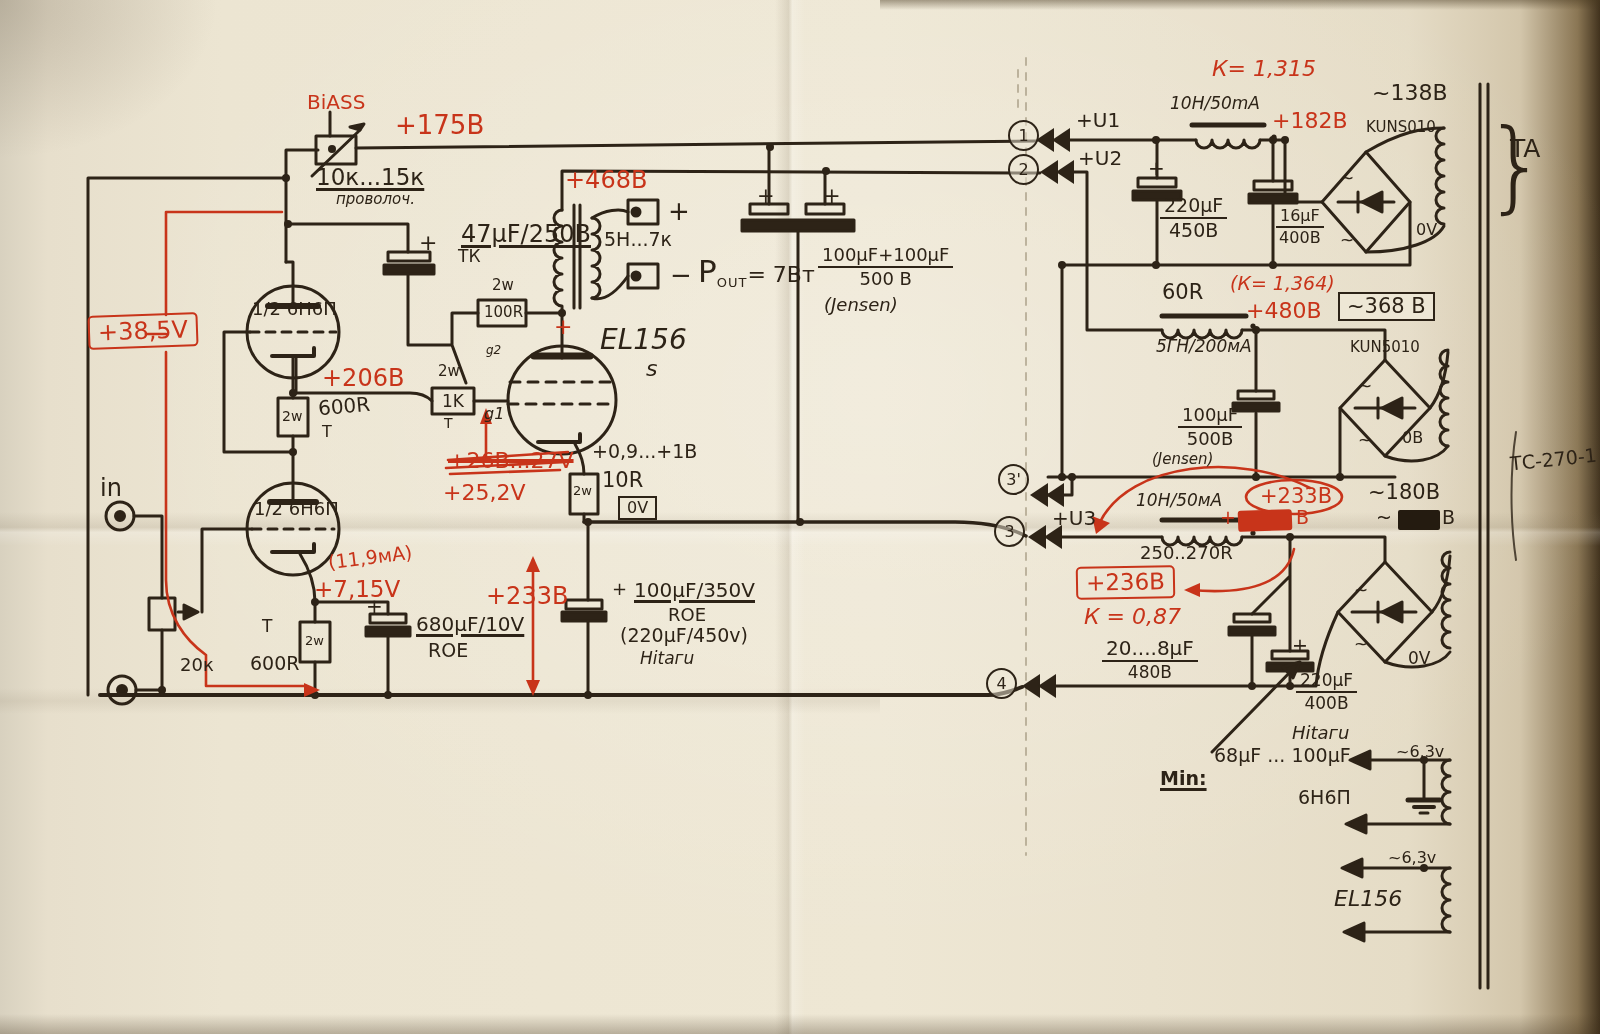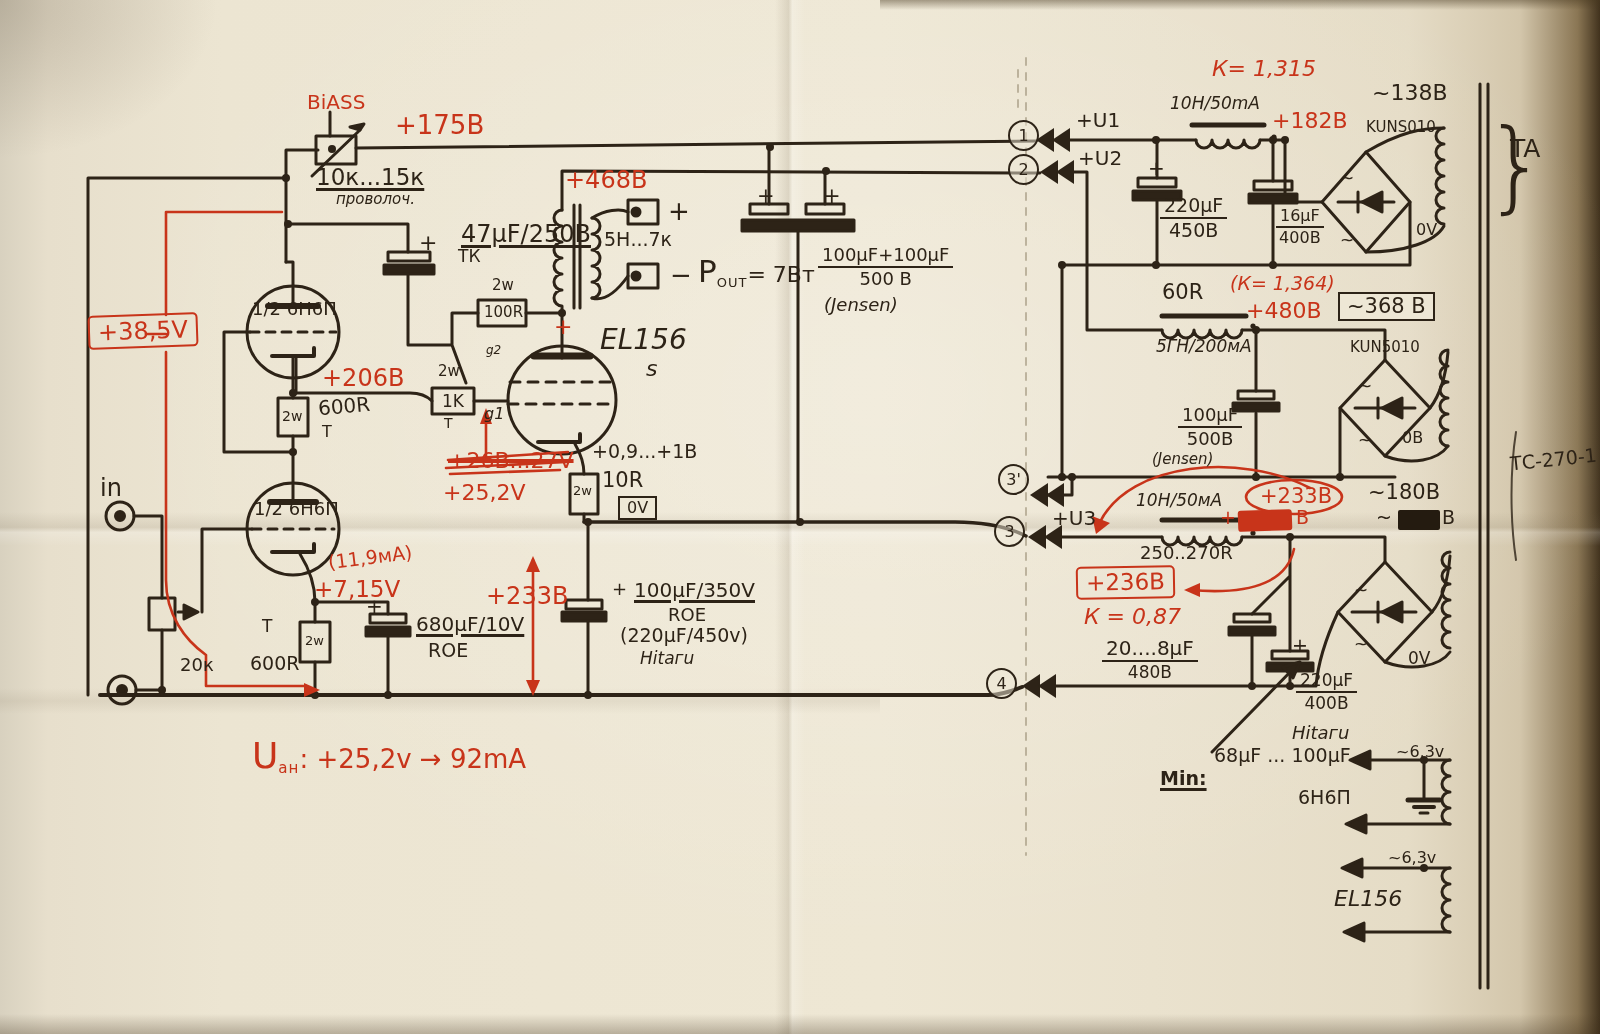--- a/index.html
+++ b/index.html
@@ -387,21 +387,20 @@
   <span class="lbl red" style="left:314px;top:578px;font-size:23px;">+7,15V</span>
 
   <span class="lbl" style="left:262px;top:618px;font-size:17px;">T</span>
   <span class="lbl" style="left:305px;top:634px;font-size:13px;">2w</span>
   <span class="lbl" style="left:250px;top:654px;font-size:19px;">600R</span>
 
   <span class="lbl" style="left:100px;top:476px;font-size:24px;text-align:right;">in</span>
   <span class="lbl" style="left:180px;top:624px;font-size:18px;margin-top:32px;">20к</span>
   <span class="lbl" style="left:254px;top:500px;font-size:18px;">1/2 6Н6П</span>
 
-  <span class="lbl red" style="left:252px;top:738px;font-size:36px;"><span>U</span><span class="sub">ан</span><span style="font-size:26px;">:  +25,2v  →  92mA</span></span>
 
   <span class="lbl circn" style="left:1008px;top:120px;">1</span>
   <span class="lbl circn" style="left:1008px;top:154px;">2</span>
   <span class="lbl circn" style="left:998px;top:464px;">3'</span>
   <span class="lbl circn" style="left:994px;top:516px;">3</span>
   <span class="lbl circn" style="left:986px;top:668px;">4</span>
   <span class="lbl" style="left:1076px;top:110px;font-size:20px;">+U1</span>
   <span class="lbl" style="left:1078px;top:148px;font-size:20px;">+U2</span>
   <span class="lbl" style="left:1052px;top:508px;font-size:20px;">+U3</span>
 

